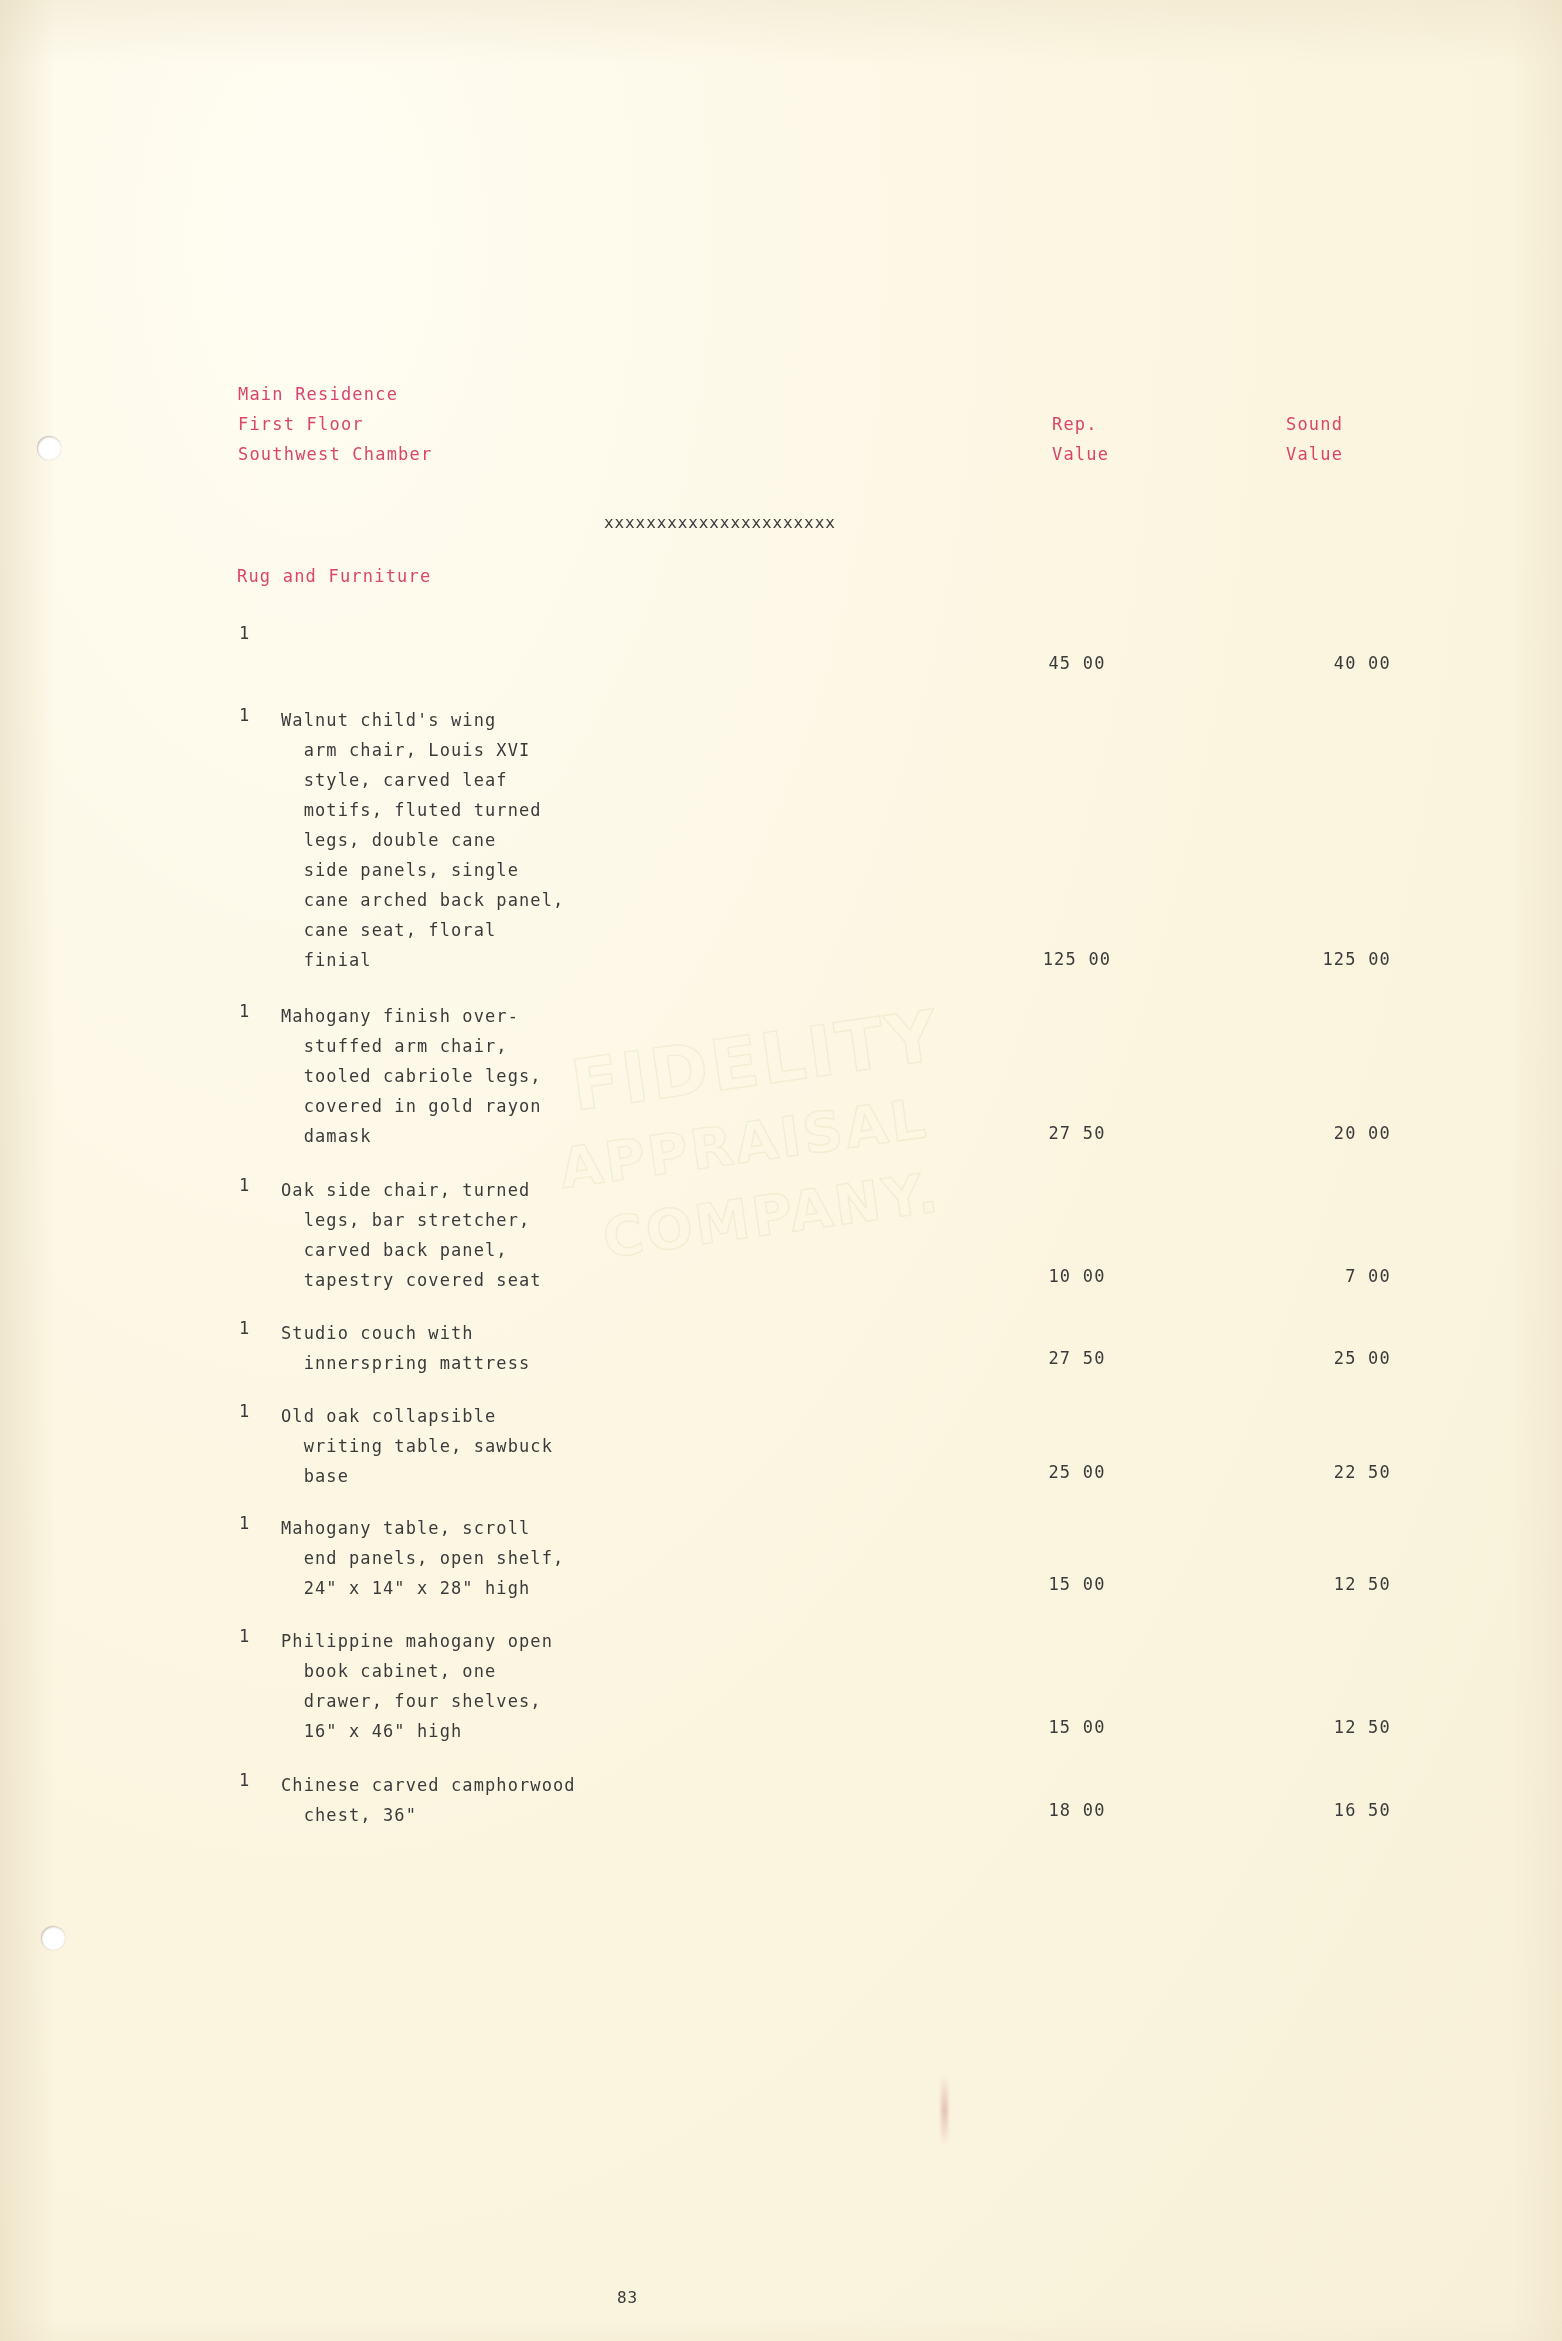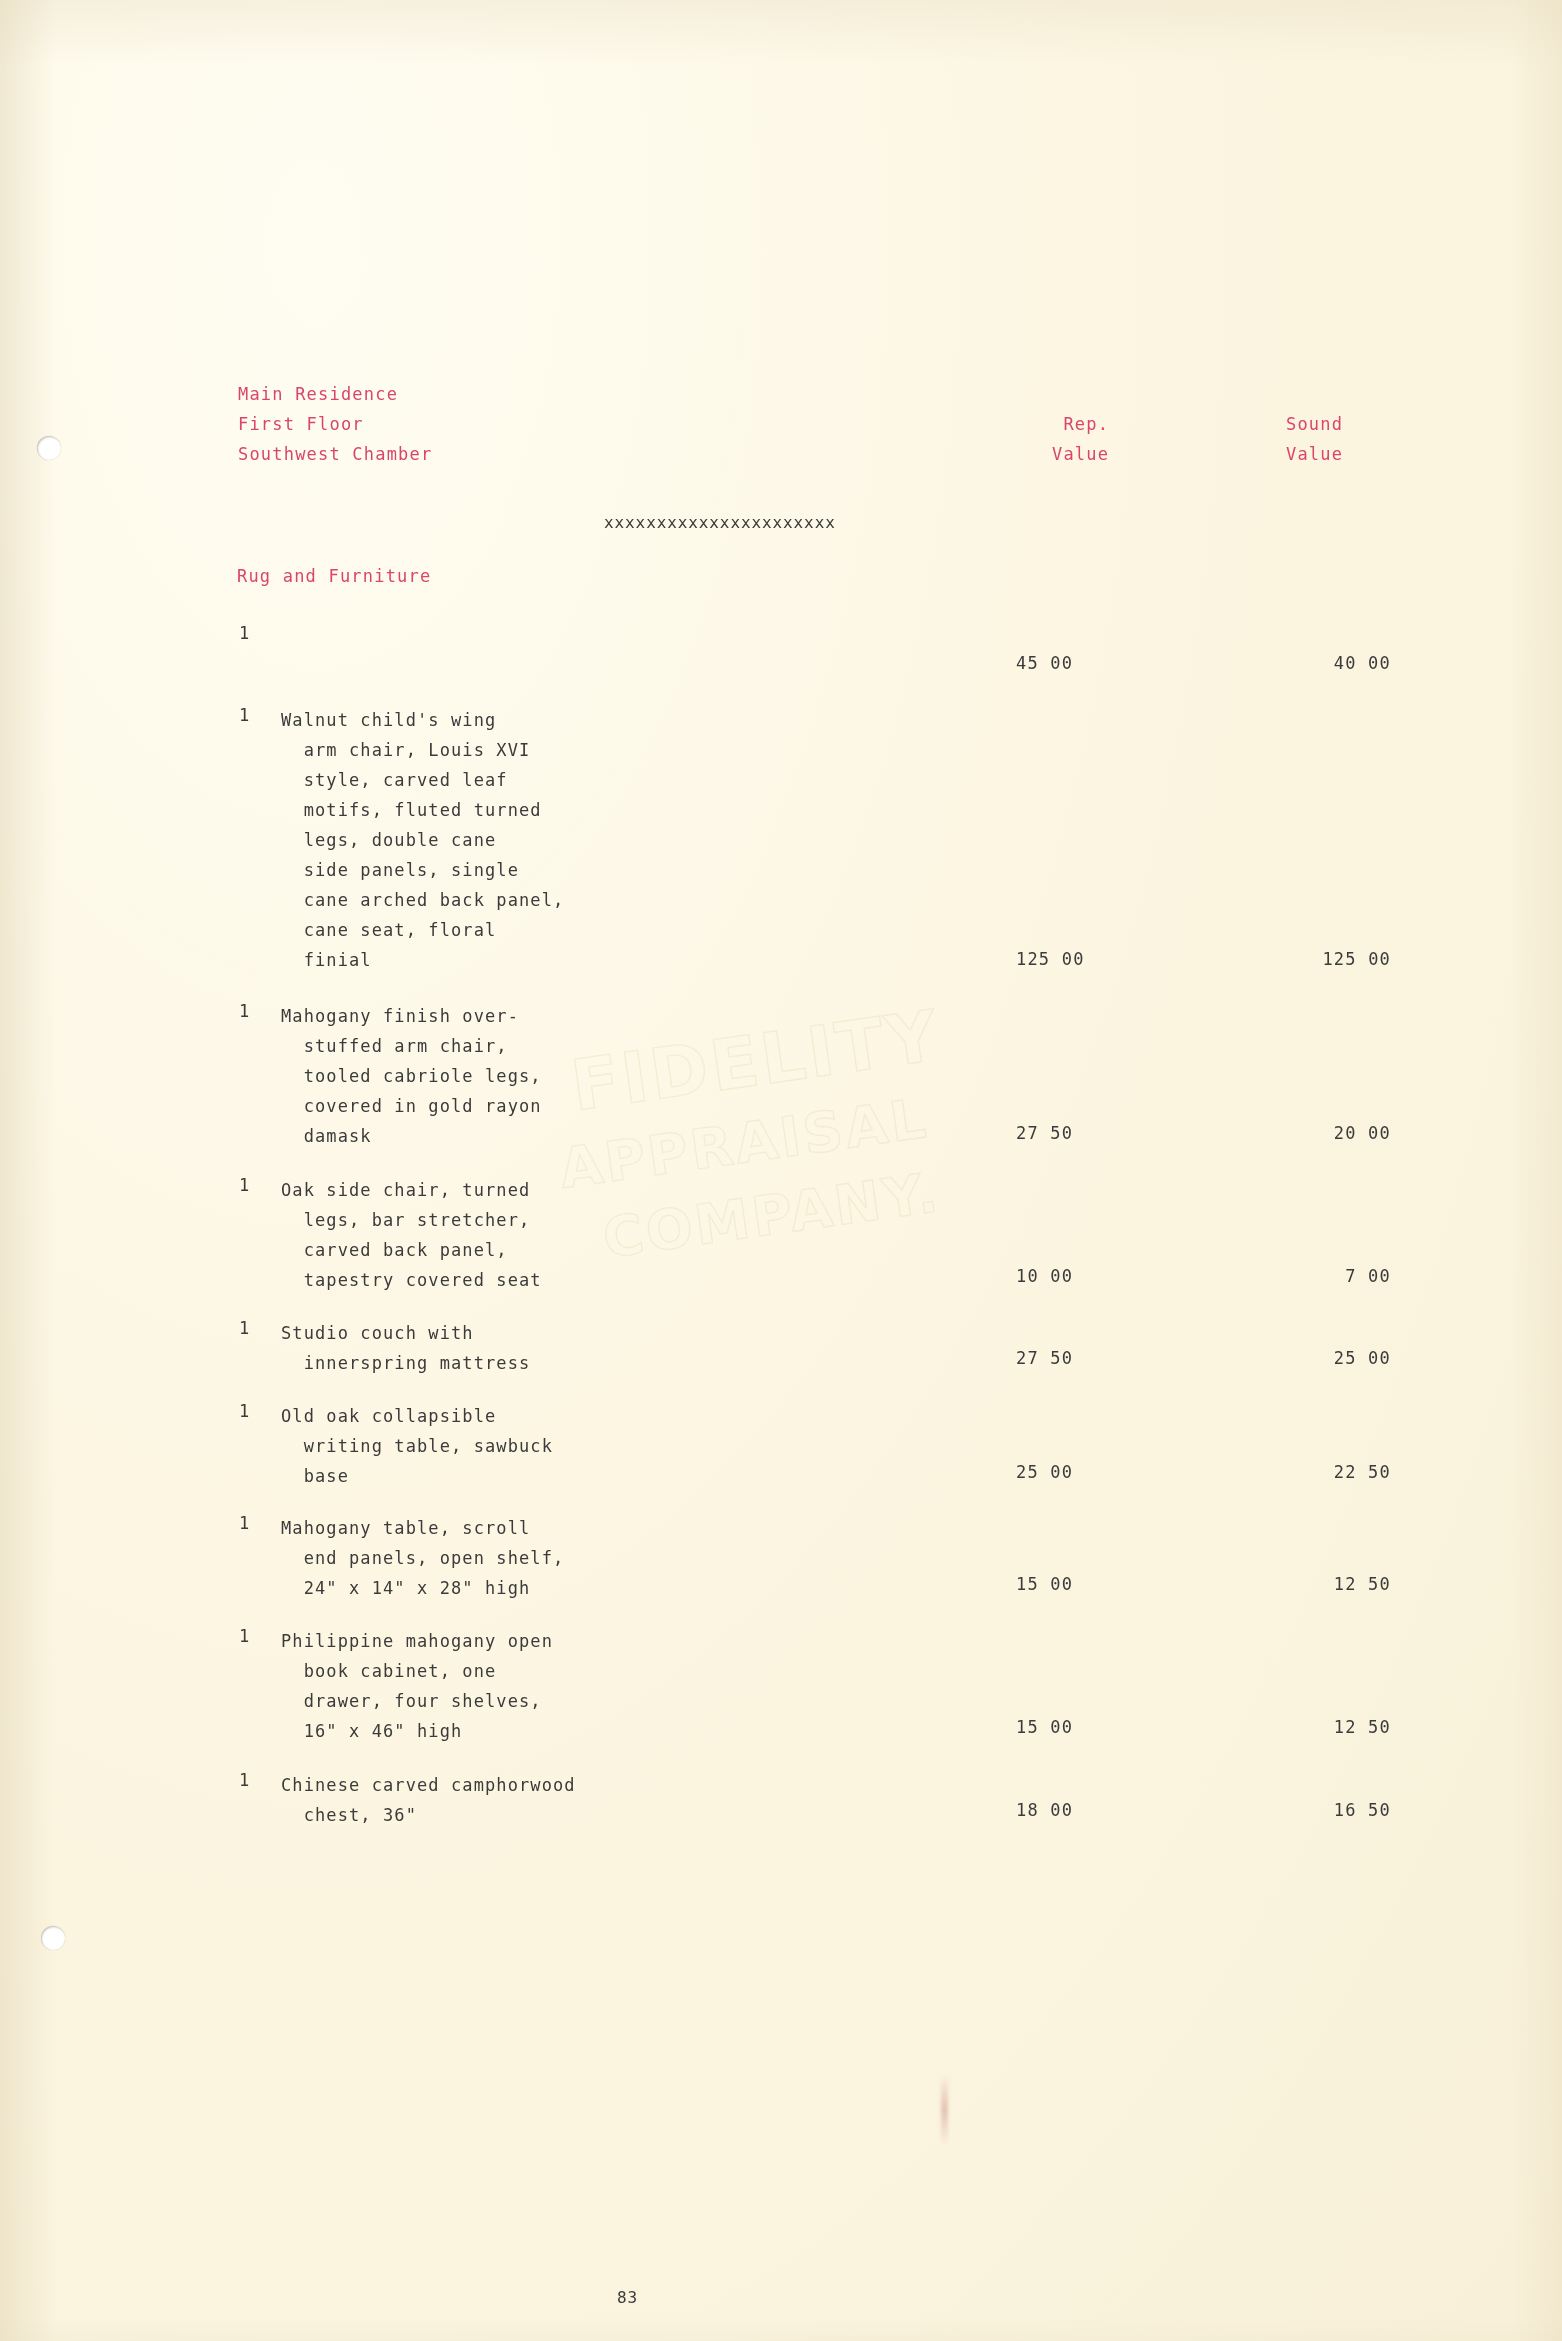--- a/index.html
+++ b/index.html
@@ -105,21 +105,21 @@
   }
   .hdr-line { white-space: pre; }
 
   .col-rep {
     position: absolute;
     left: 1052px;
     top: 409px;
     font-size: 17px;
     line-height: 30px;
     letter-spacing: 1.2px;
-    text-align: right;
+    text-align: left;
   }
   .col-sound {
     position: absolute;
     left: 1286px;
     top: 409px;
     font-size: 17px;
     line-height: 30px;
     letter-spacing: 1.2px;
     text-align: center;
   }
@@ -168,21 +168,21 @@
     width: 703px;
     font-size: 17px;
     line-height: 30px;
     letter-spacing: 1.1px;
     white-space: pre;
   }
   .item-desc .ln { display: block; white-space: pre; }
   .val-rep {
     position: absolute;
     width: 122px;
-    text-align: left;
+    text-align: center;
     font-size: 17px;
     letter-spacing: 1.2px;
     white-space: pre;
     left: 1016px;
   }
   .val-sound {
     position: absolute;
     width: 122px;
     text-align: right;
     font-size: 17px;

